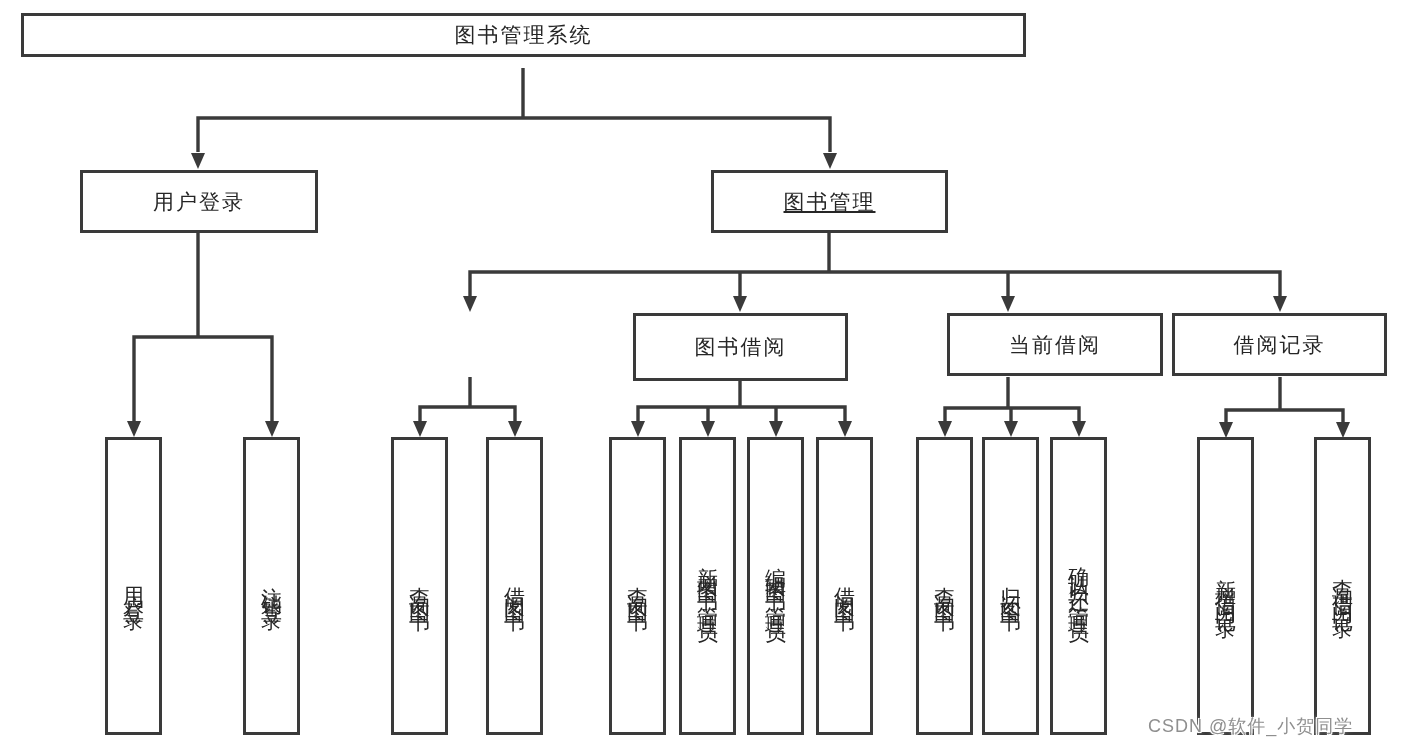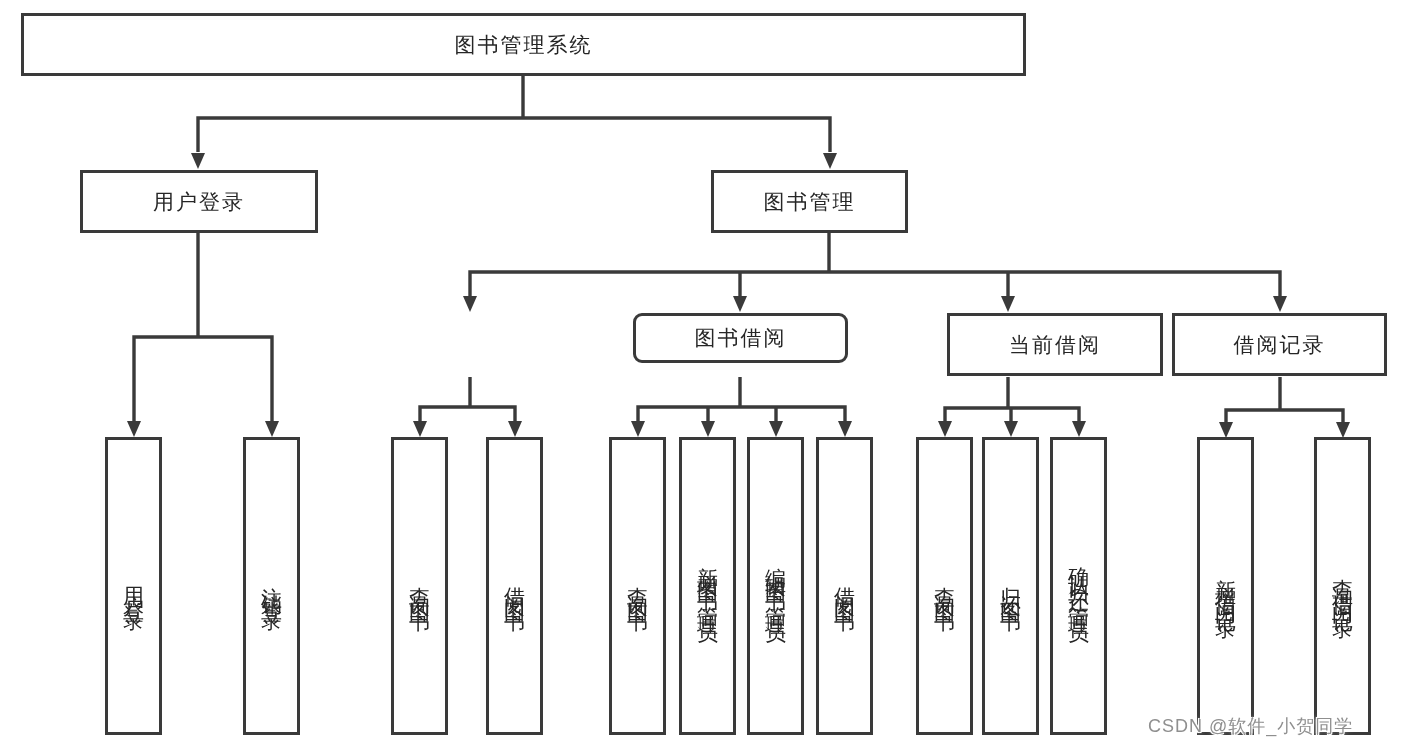--- a/index.html
+++ b/index.html
@@ -16,25 +16,25 @@
   .node{
     position:absolute;border:3px solid var(--line);background:#fff;
     display:flex;align-items:center;justify-content:center;box-sizing:border-box;
   }
   .h-label{font-size:21px;letter-spacing:2px;white-space:nowrap;color:var(--text);}
   .v-label{
     writing-mode:vertical-rl;text-orientation:mixed;
     font-size:21px;letter-spacing:8px;white-space:nowrap;color:var(--text);
   }
   
-  #n-root{left:21px;top:13px;width:1005px;height:63px;font-family:Liberation Serif, serif;}
+  #n-root{left:21px;top:13px;width:1005px;height:44px;font-family:Liberation Serif, serif;}
   #n-user-login{left:80px;top:170px;width:238px;height:63px;}
-  #n-book-mgmt{left:711px;top:170px;width:197px;height:63px;}
+  #n-book-mgmt{left:711px;top:170px;width:237px;height:63px;text-decoration:underline;}
   #n-new-book{left:363px;top:313px;width:215px;height:63px;}
-  #n-book-borrow{left:633px;top:313px;width:215px;height:50px;border-radius:9px;}
+  #n-book-borrow{left:633px;top:313px;width:215px;height:68px;}
   #n-current-borrow{left:900px;top:313px;width:216px;height:63px;margin-left:47px;}
   #n-borrow-records{left:1172px;top:313px;width:215px;height:63px;}
   .leaf{top:437px;width:57px;height:298px;}
   #l-user-login{left:105px;}
   #l-logout{left:243px;}
   #l-nbr-query{left:391px;}
   #l-nbr-borrow{left:486px;}
   #l-bb-query{left:609px;}
   #l-bb-add{left:679px;}
   #l-bb-edit{left:747px;}

